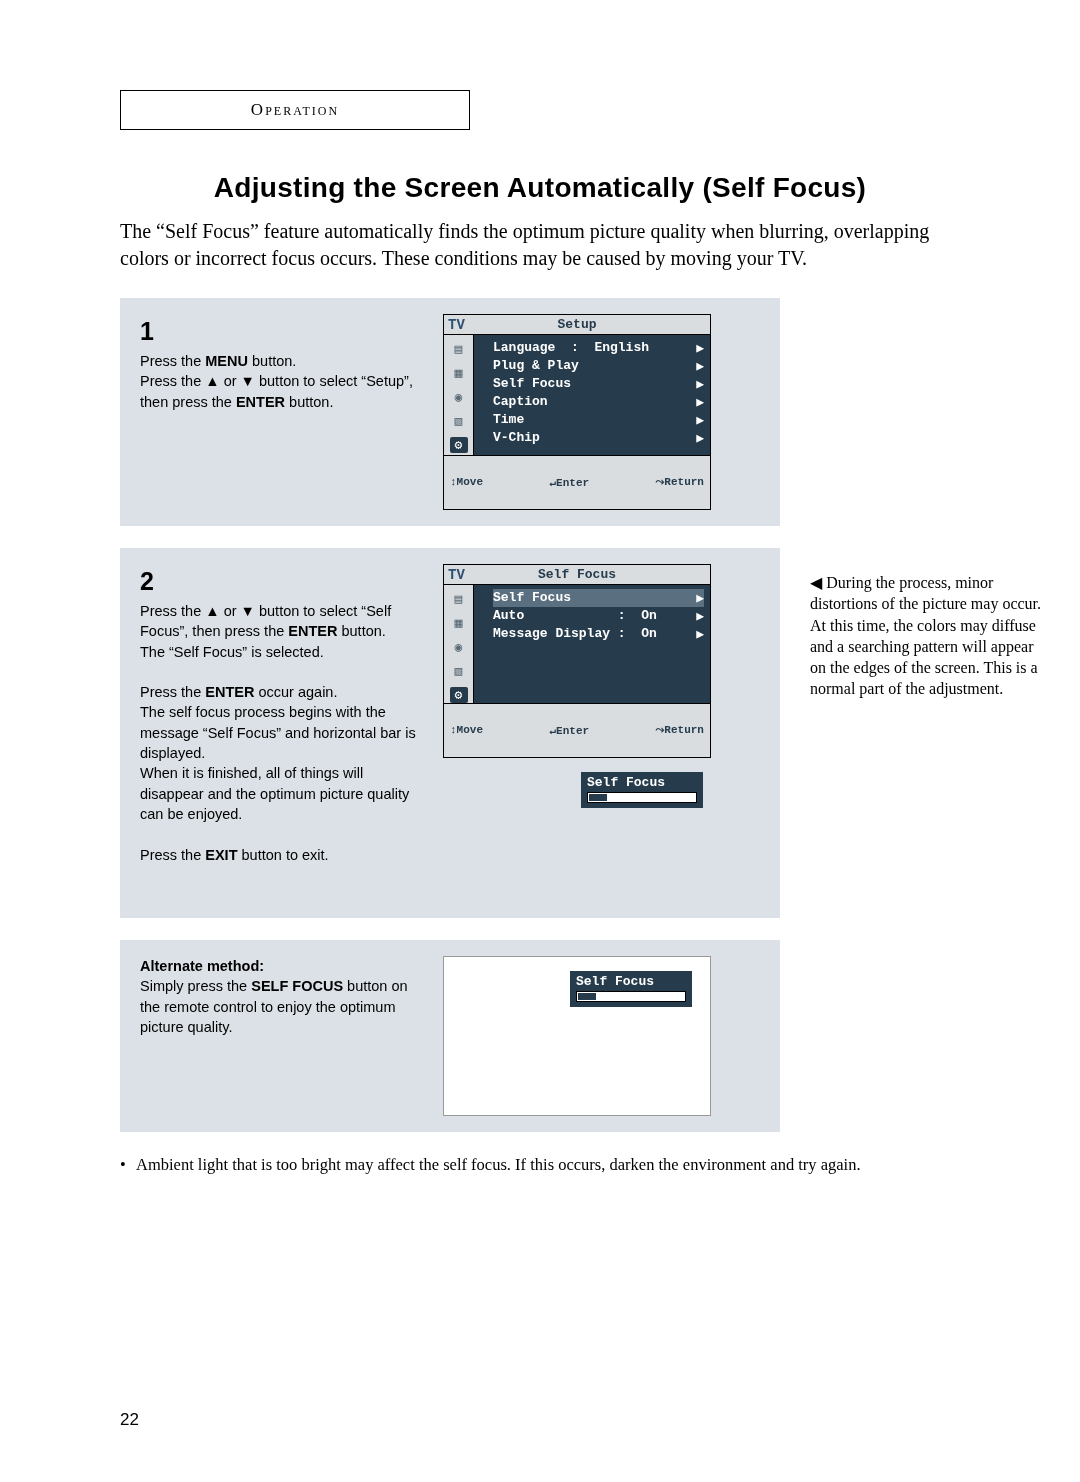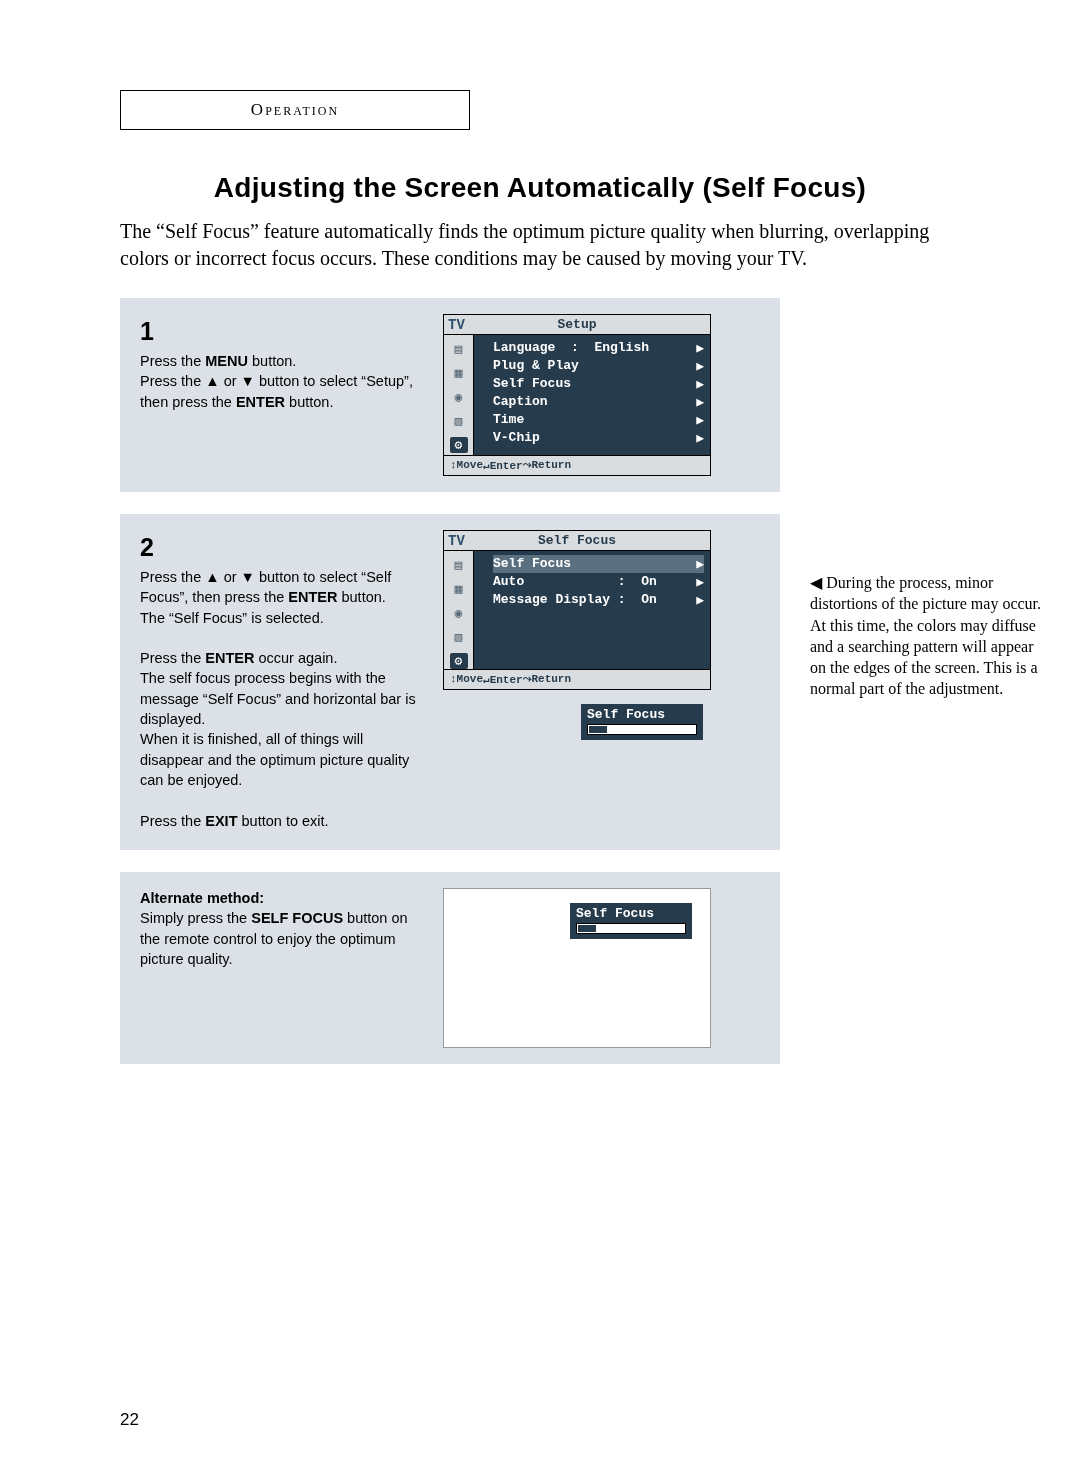--- a/index.html
+++ b/index.html
@@ -126,22 +126,23 @@
       justify-content: space-between;
       padding: 1px 0;
       white-space: pre;
     }
     .osd-row.hl { background: #5a7080; }
     .osd-row .arrow { color: #fff; }
     .osd-footer {
       background: #d9dde0;
       color: #263b4c;
       font-size: 11px;
-      padding: 3px 6px;
-      display: flex;
+      padding: 20px 6px;
+      display: flex;
+      justify-content: space-between;
       border-top: 1px solid #000;
     }
     .progress-box {
       background: #263b4c;
       color: #fff;
       font-family: "Courier New", monospace;
       font-weight: bold;
       font-size: 13px;
       padding: 3px 6px 5px 6px;
       align-self: flex-end;
@@ -328,15 +329,16 @@
       </div>
     </div>
   </div>
 </div>
 
 <div class="side-note-wrap">
   <span class="side-arrow">◀</span><span> During the process, minor distortions of the picture may occur. At this time, the colors may diffuse and a searching pattern will appear on the edges of the screen. This is a normal part of the adjustment.</span>
 </div>
 
 <ul class="bullets">
+  <li>Ambient light that is too bright may affect the self focus. If this occurs, darken the environment and try again.</li>
 </ul>
 
 <div class="page-num">22</div>
 
 </body></html>

